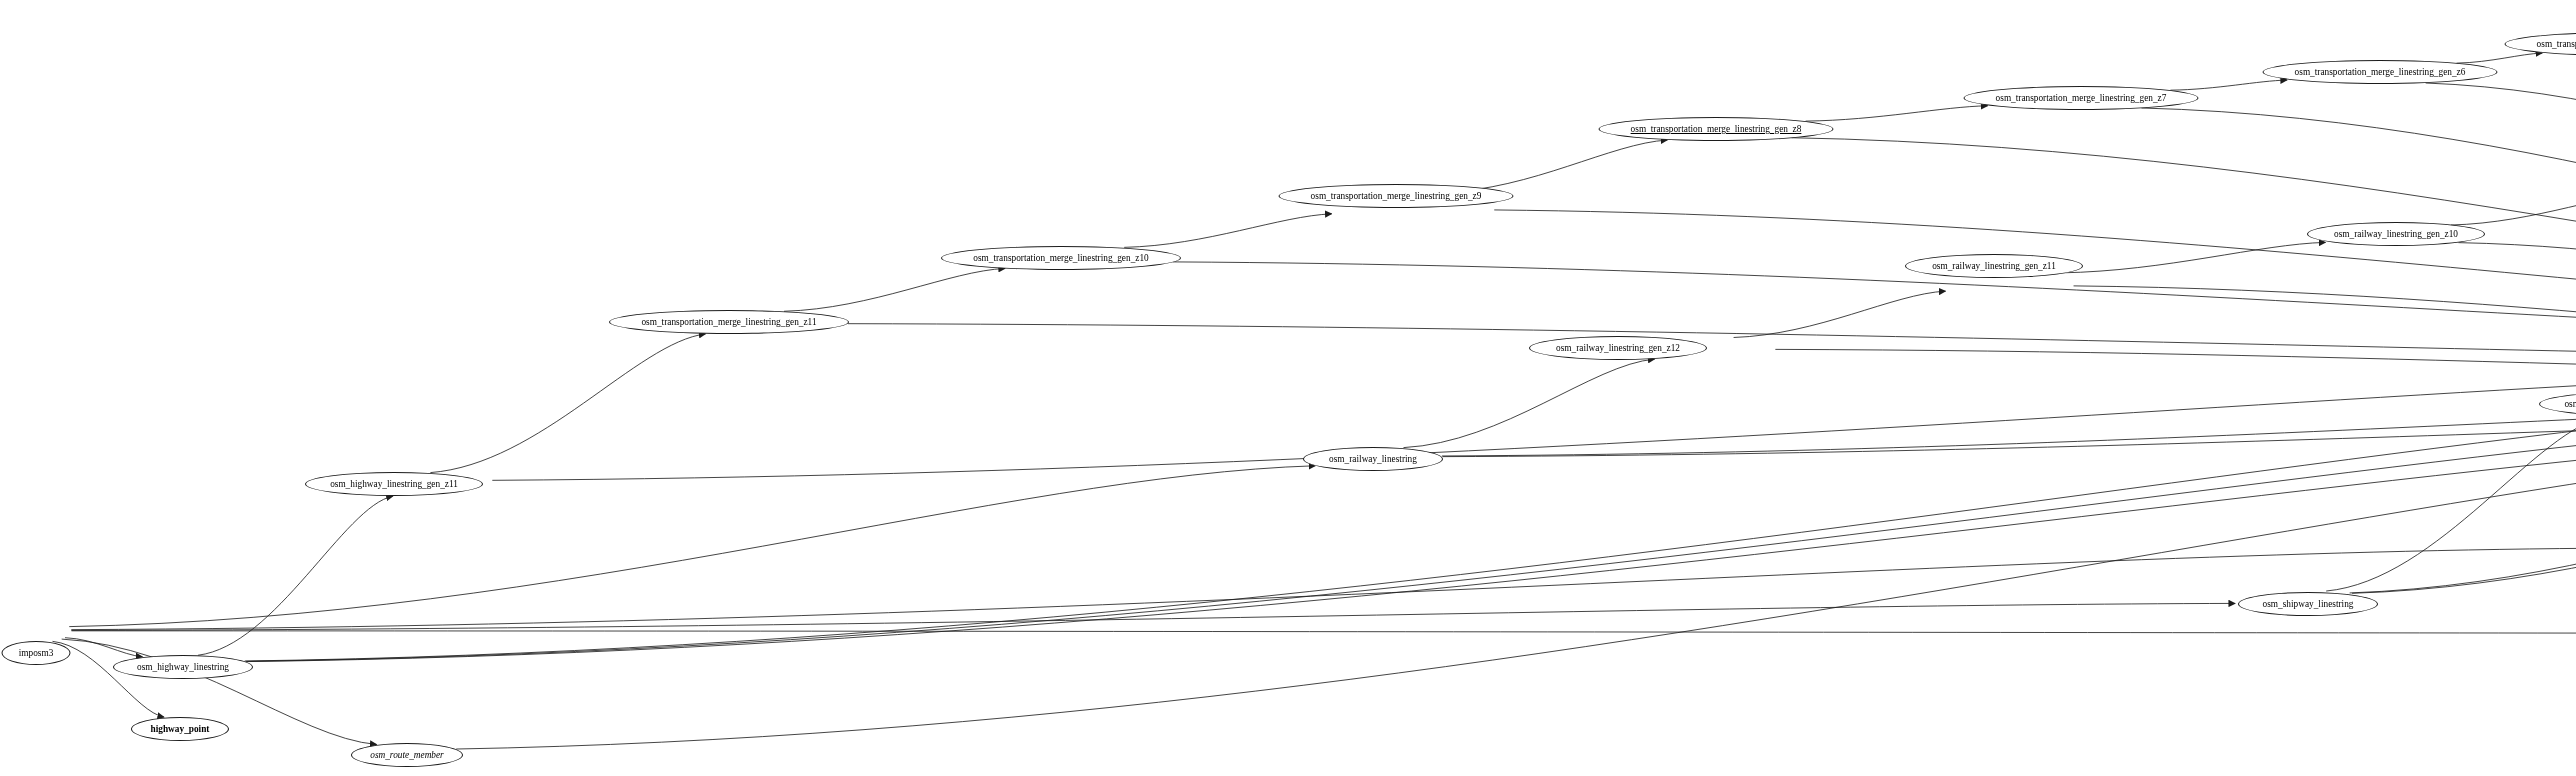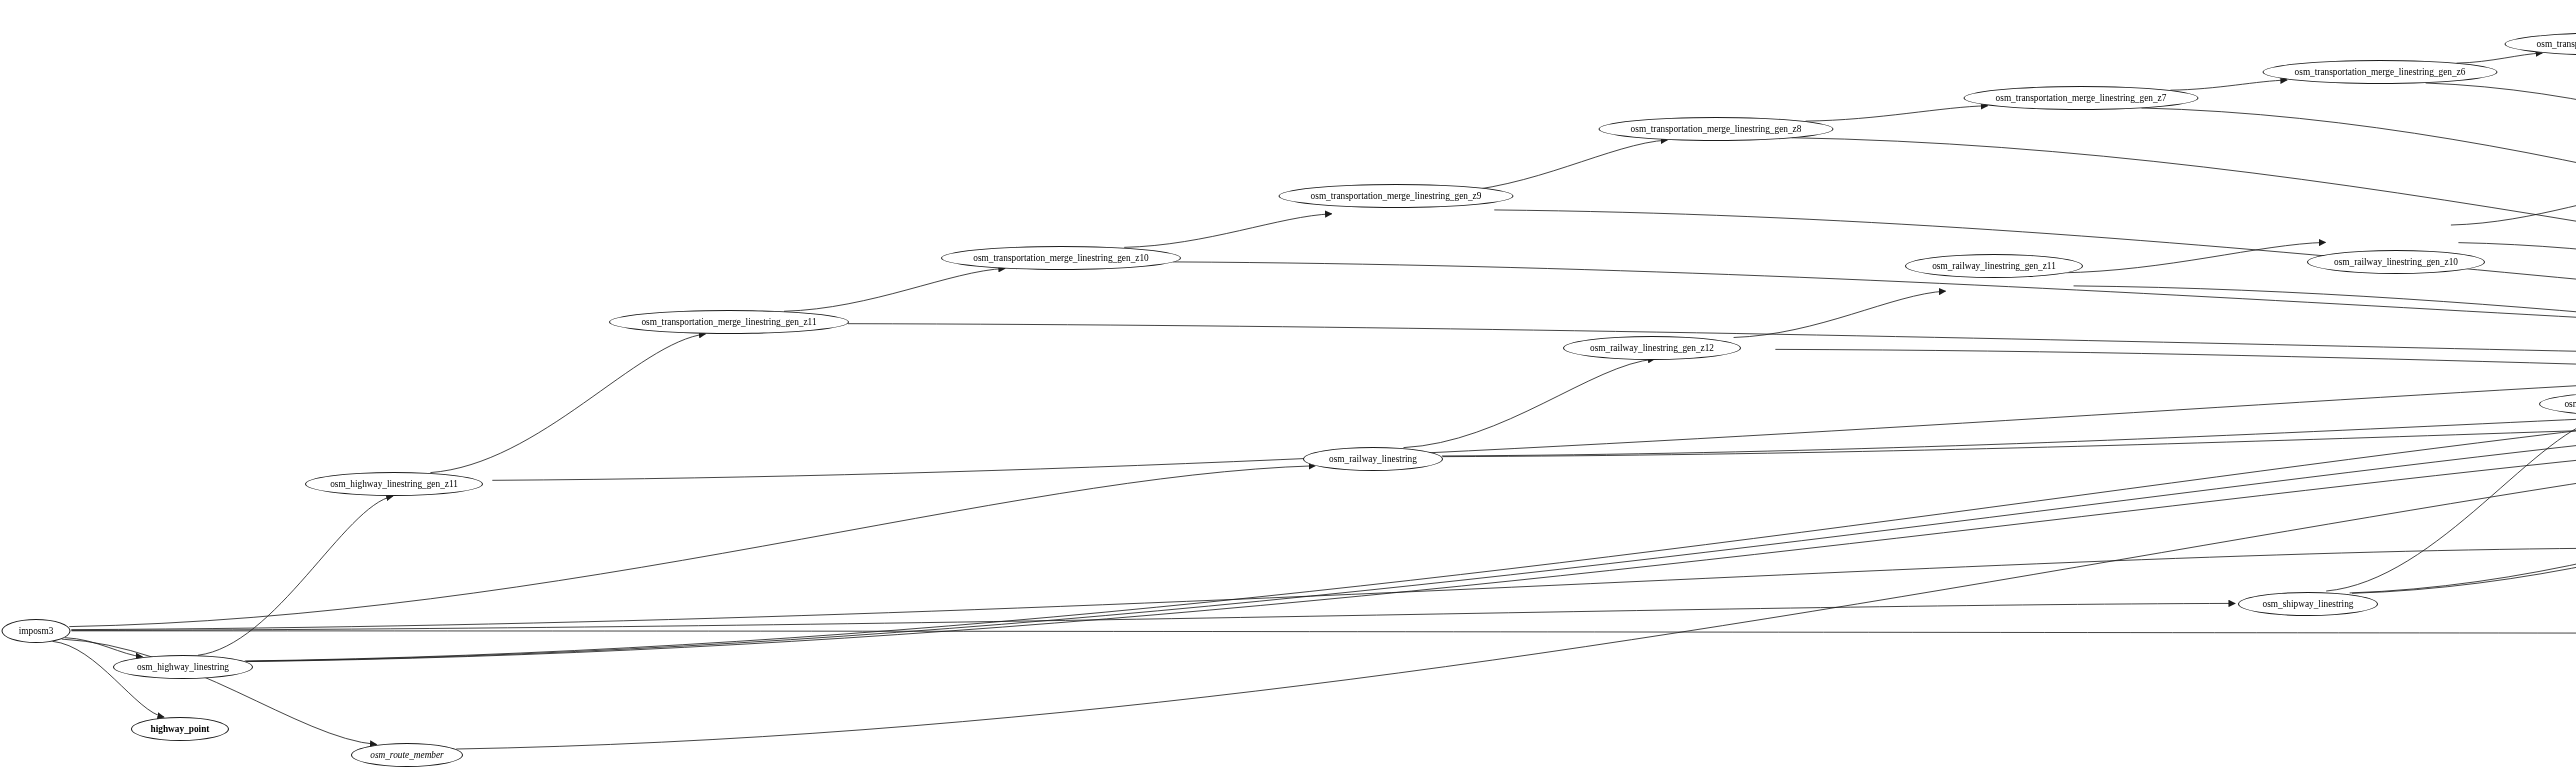--- a/index.html
+++ b/index.html
@@ -94,34 +94,34 @@
         <path d="M473.5,1283.7 C2779.3,1250.8 4796.9,768.4 6238.0,735.5" fill="none" stroke="#1c1c1c" stroke-width="1.6" marker-end="url(#arrow)"></path>
         <path d="M475.3,1284.3 C2780.4,1253.4 4797.3,801.3 6238.0,770.5" fill="none" stroke="#1c1c1c" stroke-width="1.6" marker-end="url(#arrow)"></path>
         <path d="M477.0,1284.8 C2781.4,1256.1 4797.8,834.3 6238.0,805.5" fill="none" stroke="#1c1c1c" stroke-width="1.6" marker-end="url(#arrow)"></path>
         <path d="M5921.5,1207.2 C6048.1,1181.0 6158.9,796.7 6238.0,770.5" fill="none" stroke="#1c1c1c" stroke-width="1.6" marker-end="url(#arrow)"></path>
         <path d="M5922.8,1207.2 C6048.9,1183.1 6159.2,829.6 6238.0,805.5" fill="none" stroke="#1c1c1c" stroke-width="1.6" marker-end="url(#arrow)"></path>
         <path d="M884.2,1454.6 C3025.7,1415.6 4899.5,844.4 6238.0,805.5" fill="none" stroke="#1c1c1c" stroke-width="1.6" marker-end="url(#arrow)"></path>
       </g>
   </svg>
 
   <div id="node-layer">
-      <div class="node" style="left: 36px; top: 631px; width: 69px;">imposm3</div>
+      <div class="node" style="left: 36px; top: 653px; width: 69px;">imposm3</div>
       <div class="node" style="left: 183px; top: 667px; width: 140px;">osm_highway_linestring</div>
       <div class="node" style="left: 180px; top: 729px; width: 98px; font-weight: bold;">highway_point</div>
       <div class="node" style="left: 407px; top: 755px; width: 112px; font-style: italic;">osm_route_member</div>
       <div class="node" style="left: 394px; top: 484px; width: 178px;">osm_highway_linestring_gen_z11</div>
       <div class="node" style="left: 729px; top: 322px; width: 240px;">osm_transportation_merge_linestring_gen_z11</div>
       <div class="node" style="left: 1061px; top: 258px; width: 240px;">osm_transportation_merge_linestring_gen_z10</div>
       <div class="node" style="left: 1396px; top: 196px; width: 235px;">osm_transportation_merge_linestring_gen_z9</div>
-      <div class="node" style="left: 1716px; top: 129px; width: 235px;">osm_transportation_merge_linestring_gen_z8</div>
+      <div class="node" style="left: 1716px; top: 129px; width: 235px; text-decoration: underline;">osm_transportation_merge_linestring_gen_z8</div>
       <div class="node" style="left: 2081px; top: 98px; width: 235px;">osm_transportation_merge_linestring_gen_z7</div>
       <div class="node" style="left: 2380px; top: 72px; width: 235px; text-align: center;">osm_transportation_merge_linestring_gen_z6</div>
       <div class="node" style="left: 2622px; top: 44px; width: 235px;">osm_transportation_merge_linestring_gen_z5</div>
       <div class="node" style="left: 1373px; top: 459px; width: 140px;">osm_railway_linestring</div>
-      <div class="node" style="left: 1652px; top: 348px; width: 178px;">osm_railway_linestring_gen_z12</div>
+      <div class="node" style="left: 1618px; top: 348px; width: 178px;">osm_railway_linestring_gen_z12</div>
       <div class="node" style="left: 1994px; top: 266px; width: 178px;">osm_railway_linestring_gen_z11</div>
-      <div class="node" style="left: 2396px; top: 234px; width: 178px; margin-top: 28px;">osm_railway_linestring_gen_z10</div>
+      <div class="node" style="left: 2396px; top: 234px; width: 178px;">osm_railway_linestring_gen_z10</div>
       <div class="node" style="left: 2308px; top: 604px; width: 140px;">osm_shipway_linestring</div>
       <div class="node" style="left: 2628px; top: 404px; width: 178px;">osm_shipway_linestring_gen_z12</div>
     </div>
 
 </div>
 
 
 </body></html>

